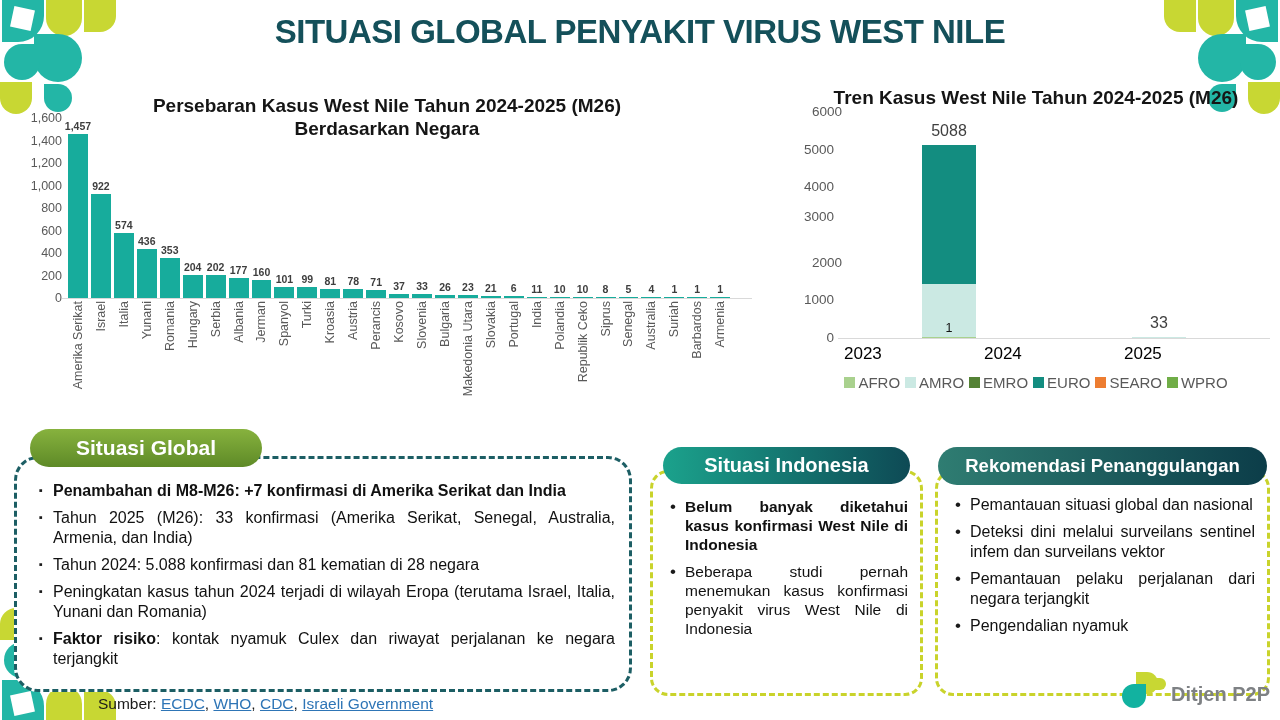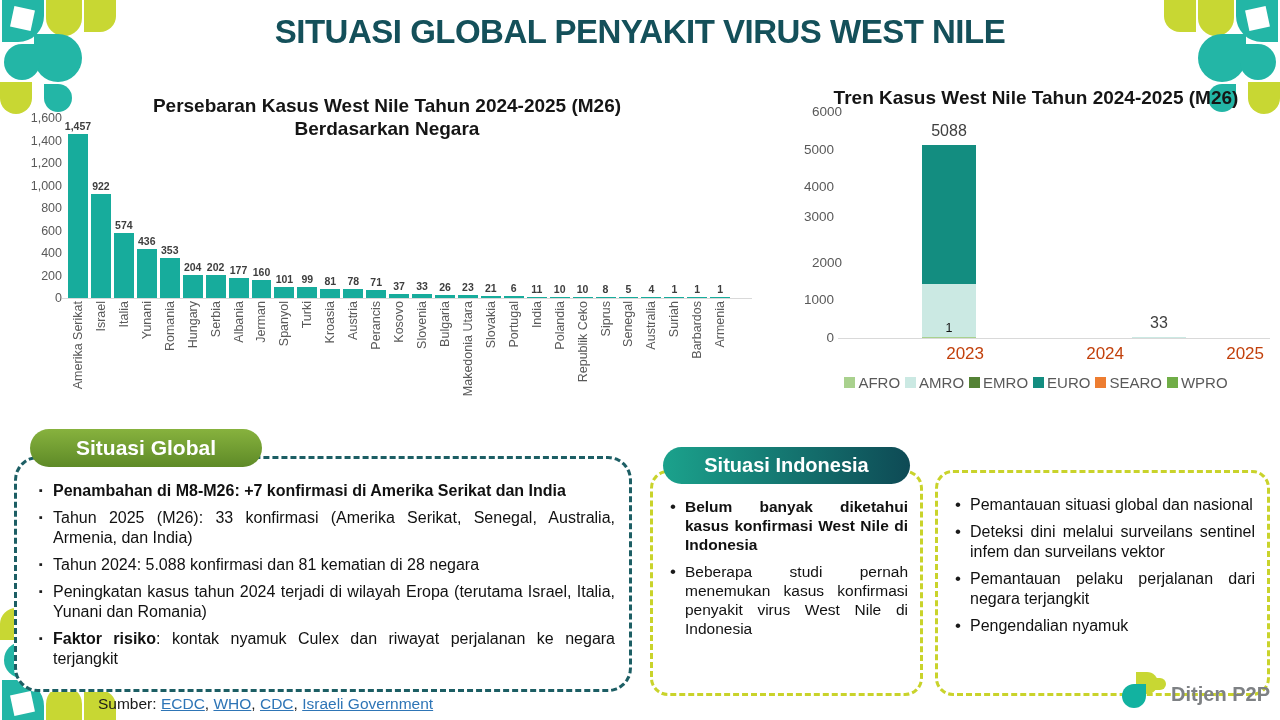--- a/index.html
+++ b/index.html
@@ -40,21 +40,21 @@
   #trend-chart{left:800px;top:86px;width:472px;height:316px;}
   #trend-title{left:0;width:472px;top:0;}
   #trend-plot{position:absolute;left:44px;top:26px;width:420px;height:226px;display:flex;}
   .slot{flex:1;position:relative;height:100%;}
   .stack{position:absolute;bottom:0;left:50%;transform:translateX(-50%);width:54px;
       display:flex;flex-direction:column-reverse;}
   .seg{width:100%;}
   .total-lbl{position:absolute;left:0;width:100%;text-align:center;font-size:16px;color:#3F3F3F;}
   .inner-lbl{position:absolute;bottom:3px;left:0;width:100%;text-align:center;font-size:12.5px;color:#111;}
   #trend-xlabels{position:absolute;left:44px;top:258px;width:420px;display:flex;}
-  #trend-xlabels div{flex:1;text-align:right;font-size:17px;color:#c2410c;}
+  #trend-xlabels div{flex:1;text-align:left;font-size:17px;color:#000000;}
   #trend-legend{position:absolute;left:0;top:288px;width:472px;display:flex;justify-content:center;gap:5px;}
   .lgi{display:flex;align-items:center;gap:3px;font-size:15px;color:#595959;}
   .lgi i{display:inline-block;width:11px;height:11px;}
 
   
   .box{position:absolute;background:#fff;z-index:2;box-sizing:border-box;}
   #box-global{left:14px;top:456px;width:618px;height:236px;border:3px dashed #1C5E64;border-radius:24px;
       padding:22px 14px 6px 12px;}
   #box-indonesia{left:650px;top:470px;width:273px;height:226px;border:3px dashed #C9D32B;border-radius:18px;
       padding:24px 12px 4px 8px;}
@@ -464,20 +464,21 @@
         <li>
           <span class="mk">•</span>
           <span class="btxt">Pemantauan pelaku perjalanan dari negara terjangkit</span>
         </li>
         <li>
           <span class="mk">•</span>
           <span class="btxt">Pengendalian nyamuk</span>
         </li>
       </ul>
   </div>
+  <div class="pill" id="pill-rekomendasi">Rekomendasi Penanggulangan</div>
 
   <div id="source-line">
     <span>Sumber:</span>
     <span id="source-links"> <a>ECDC</a>, <a>WHO</a>, <a>CDC</a>, <a>Israeli Government</a></span>
   </div>
 
   <div id="logo">
     <div id="logo-icon">
       <div class="p" style="left:16px;top:0;width:22px;height:22px;border-radius:0 50% 50% 50%;background:#C8D733;"></div>
       <div class="p" style="left:34px;top:6px;width:12px;height:12px;border-radius:0 50% 50% 0;background:#C8D733;"></div>

